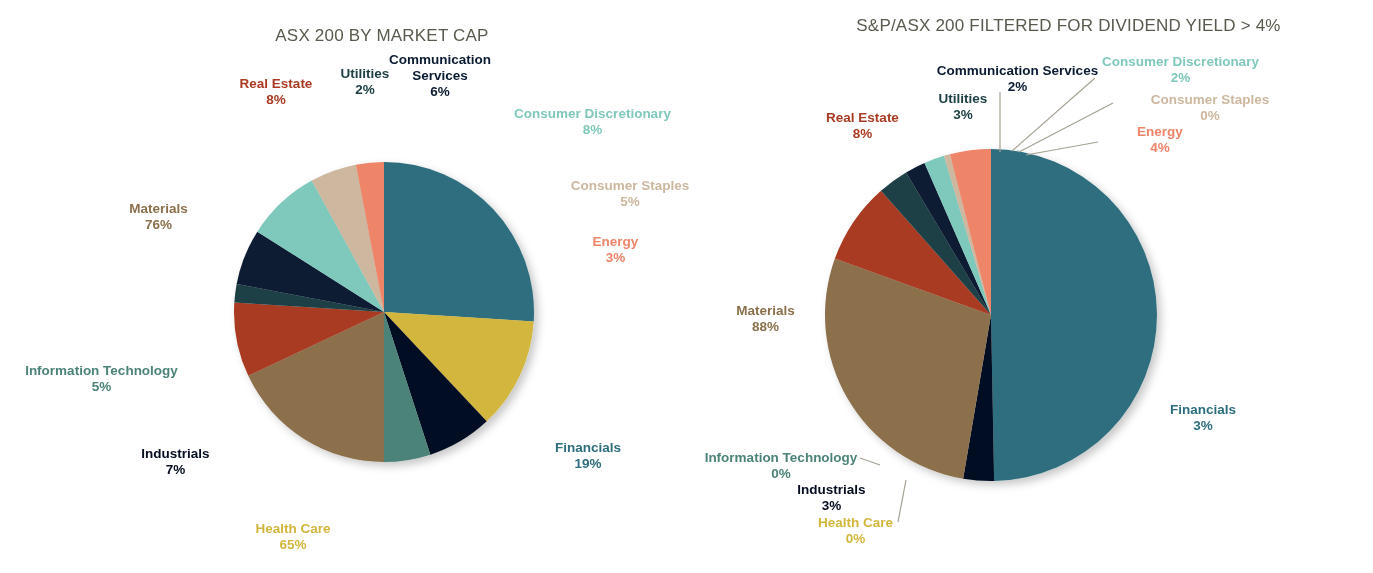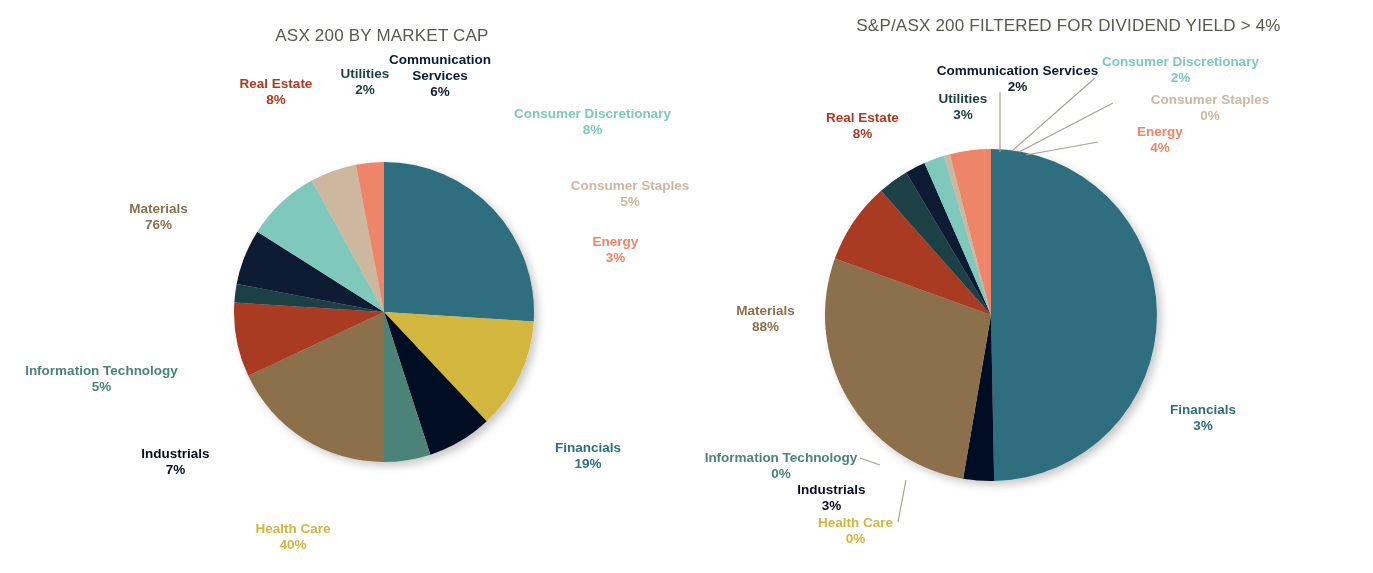--- a/index.html
+++ b/index.html
@@ -106,21 +106,21 @@
         <div class="slice-label" style="left: 578px; top: 234px; width: 75px; color: rgb(238, 132, 104);">
           <span class="lbl-name">Energy</span>
           <span class="lbl-pct">3%</span>
         </div>
         <div class="slice-label" style="left: 543px; top: 440px; width: 90px; color: rgb(45, 110, 126);">
           <span class="lbl-name">Financials</span>
           <span class="lbl-pct">19%</span>
         </div>
         <div class="slice-label" style="left: 248px; top: 521px; width: 90px; color: rgb(210, 182, 60);">
           <span class="lbl-name">Health Care</span>
-          <span class="lbl-pct">40%</span>
+          <span class="lbl-pct">65%</span>
         </div>
         <div class="slice-label" style="left: 133px; top: 446px; width: 85px; color: rgb(6, 13, 33);">
           <span class="lbl-name">Industrials</span>
           <span class="lbl-pct">7%</span>
         </div>
         <div class="slice-label" style="left: 19px; top: 363px; width: 165px; color: rgb(75, 131, 121);">
           <span class="lbl-name">Information Technology</span>
           <span class="lbl-pct">5%</span>
         </div>
         <div class="slice-label" style="left: 116px; top: 201px; width: 85px; color: rgb(139, 112, 75);">

